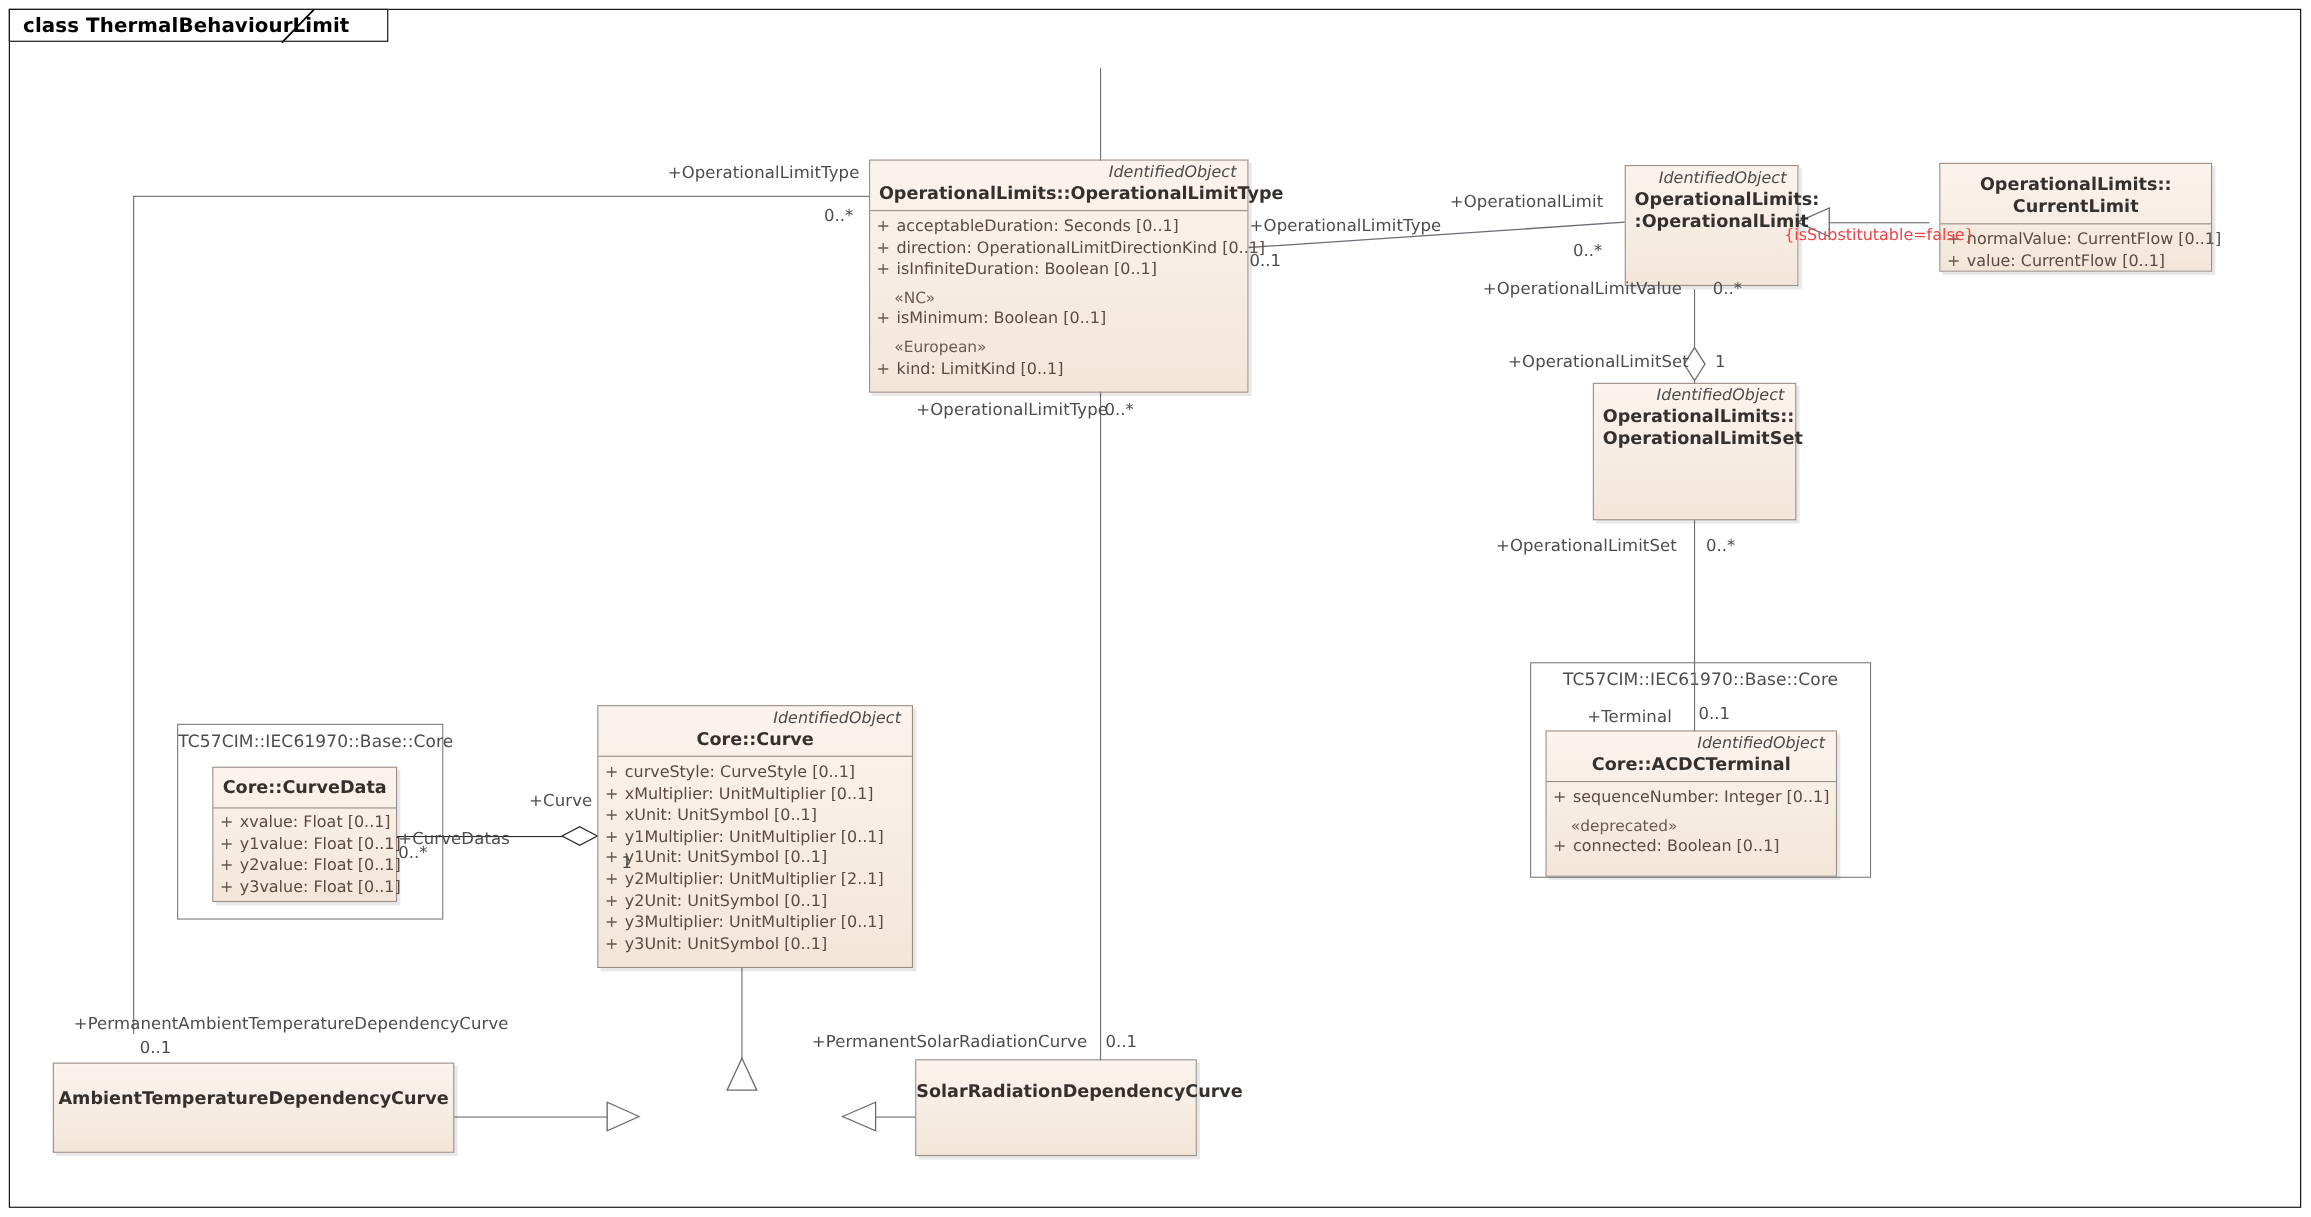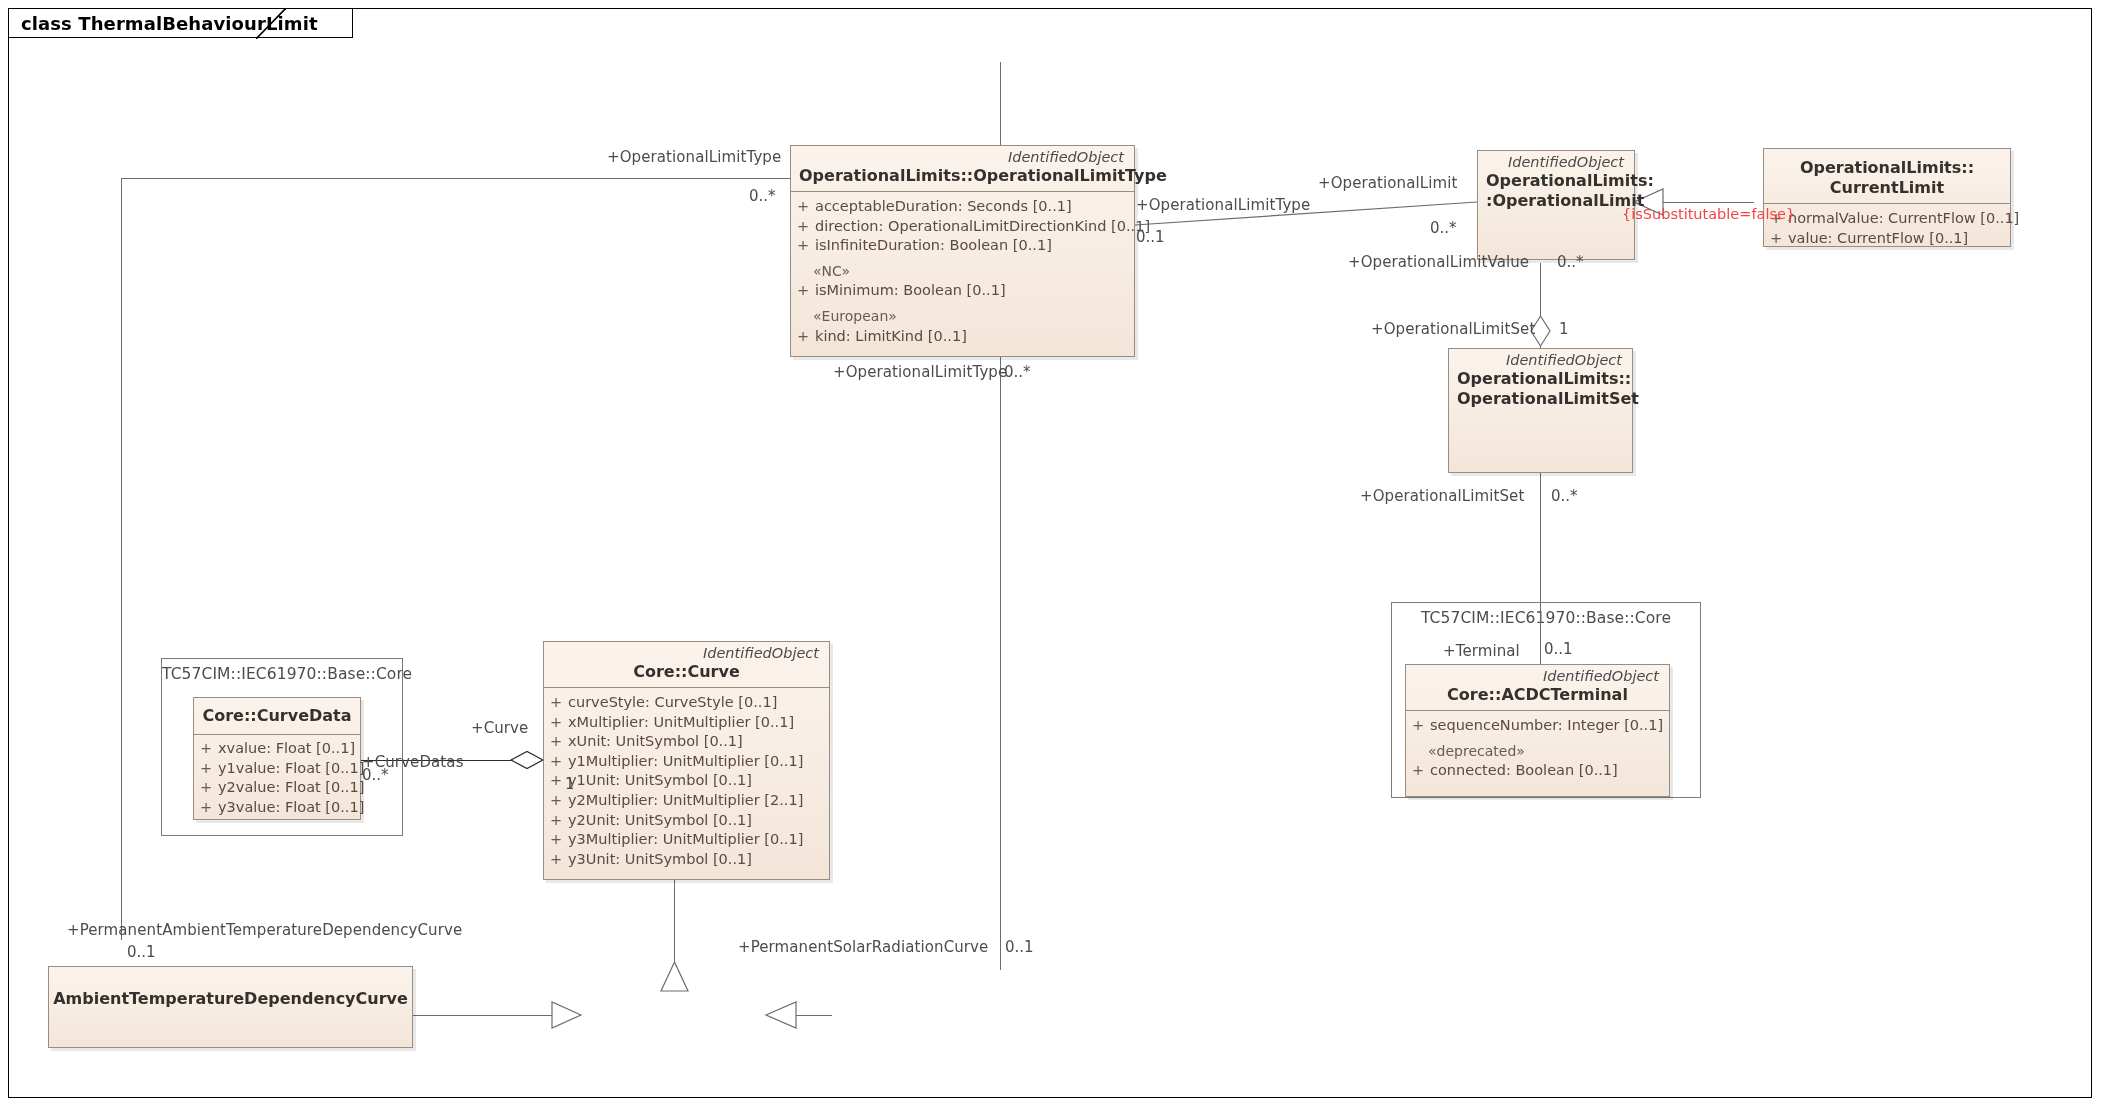--- a/index.html
+++ b/index.html
@@ -272,20 +272,23 @@
         <span class="txt">y3value: Float [0..1]</span>
       </div>
     </div>
   </div>
 
   <div class="cls plain" style="left:48px;top:966px;width:365px;height:82px;">
     <div class="pname">AmbientTemperatureDependencyCurve</div>
   </div>
 
 
+  <div class="cls plain" style="left:832px;top:963px;width:256px;height:88px;">
+    <div class="pname" style="padding-top:18px;">SolarRadiationDependencyCurve</div>
+  </div>
 
   <div class="lbl" style="left:607px;top:148px;">+OperationalLimitType</div>
   <div class="mult" style="left:749px;top:187px;">0..*</div>
 
   <div class="lbl" style="left:1136px;top:196px;">+OperationalLimitType</div>
   <div class="mult" style="left:1136px;top:228px;">0..1</div>
 
   <div class="lbl" style="left:1318px;top:174px;">+OperationalLimit</div>
   <div class="mult" style="left:1430px;top:219px;">0..*</div>
 
@@ -297,21 +300,21 @@
 
   <div class="lbl" style="left:1360px;top:487px;">+OperationalLimitSet</div>
   <div class="mult" style="left:1551px;top:487px;">0..*</div>
 
   <div class="lbl" style="left:833px;top:363px;">+OperationalLimitType</div>
   <div class="mult" style="left:1004px;top:363px;">0..*</div>
 
   <div class="lbl" style="left:1443px;top:642px;">+Terminal</div>
   <div class="mult" style="left:1544px;top:640px;">0..1</div>
 
-  <div class="lbl" style="left:471px;top:719px;">+Curve</div>
+  <div class="lbl" style="left:481px;top:719px;">+Curve</div>
   <div class="mult" style="left:565px;top:775px;">1</div>
 
   <div class="lbl" style="left:362px;top:753px;">+CurveDatas</div>
   <div class="mult" style="left:362px;top:766px;">0..*</div>
 
   <div class="lbl" style="left:67px;top:921px;">+PermanentAmbientTemperatureDependencyCurve</div>
   <div class="mult" style="left:127px;top:943px;">0..1</div>
 
   <div class="lbl" style="left:738px;top:938px;">+PermanentSolarRadiationCurve</div>
   <div class="mult" style="left:1005px;top:938px;">0..1</div>

